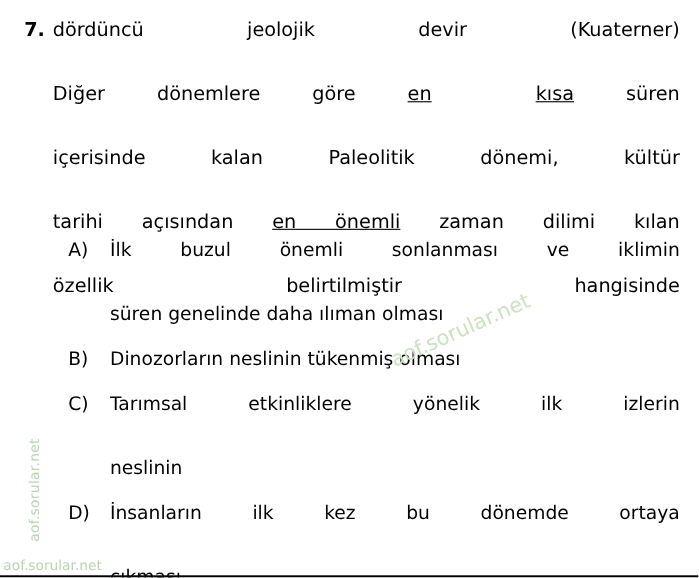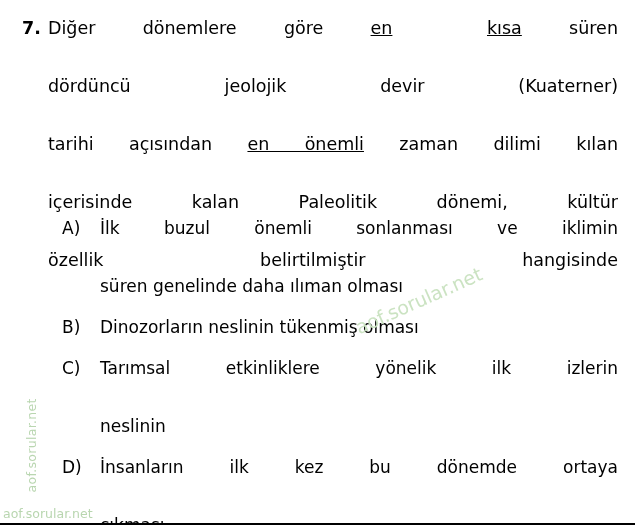--- a/index.html
+++ b/index.html
@@ -131,24 +131,24 @@
   }
 </style>
 </head>
 <body>
 
 <div class="page">
 
   <div class="question">
     <div class="q-num">7.</div>
     <div class="q-text">
+      <span class="just">dördüncü jeolojik devir (Kuaterner)</span>
       <span class="just">Diğer dönemlere göre <span class="u">en</span>&nbsp; <span class="u">kısa</span> süren</span>
-      <span class="just">dördüncü jeolojik devir (Kuaterner)</span>
+      <span class="just">içerisinde kalan Paleolitik dönemi, kültür</span>
       <span class="just">tarihi açısından <span class="u">en önemli</span> zaman dilimi kılan</span>
-      <span class="just">içerisinde kalan Paleolitik dönemi, kültür</span>
       <span class="just">özellik belirtilmiştir hangisinde</span>
     </div>
   </div>
 
   <div class="options">
 
     <div class="option">
       <div class="opt-letter">A)</div>
       <div class="opt-text">
         <span class="just">İlk buzul önemli sonlanması ve iklimin</span>

